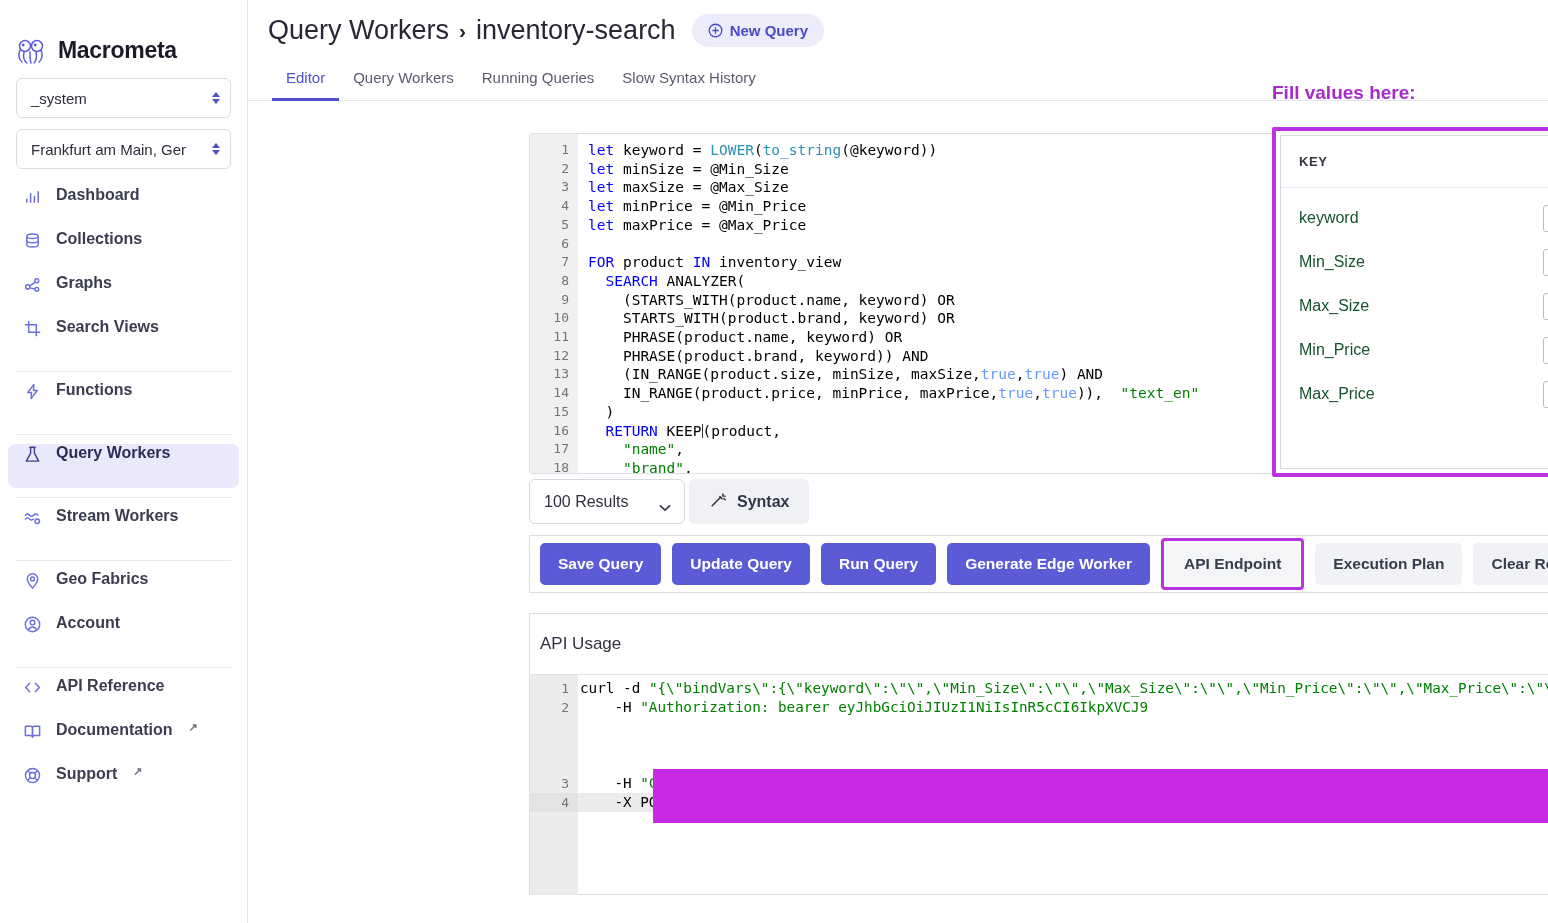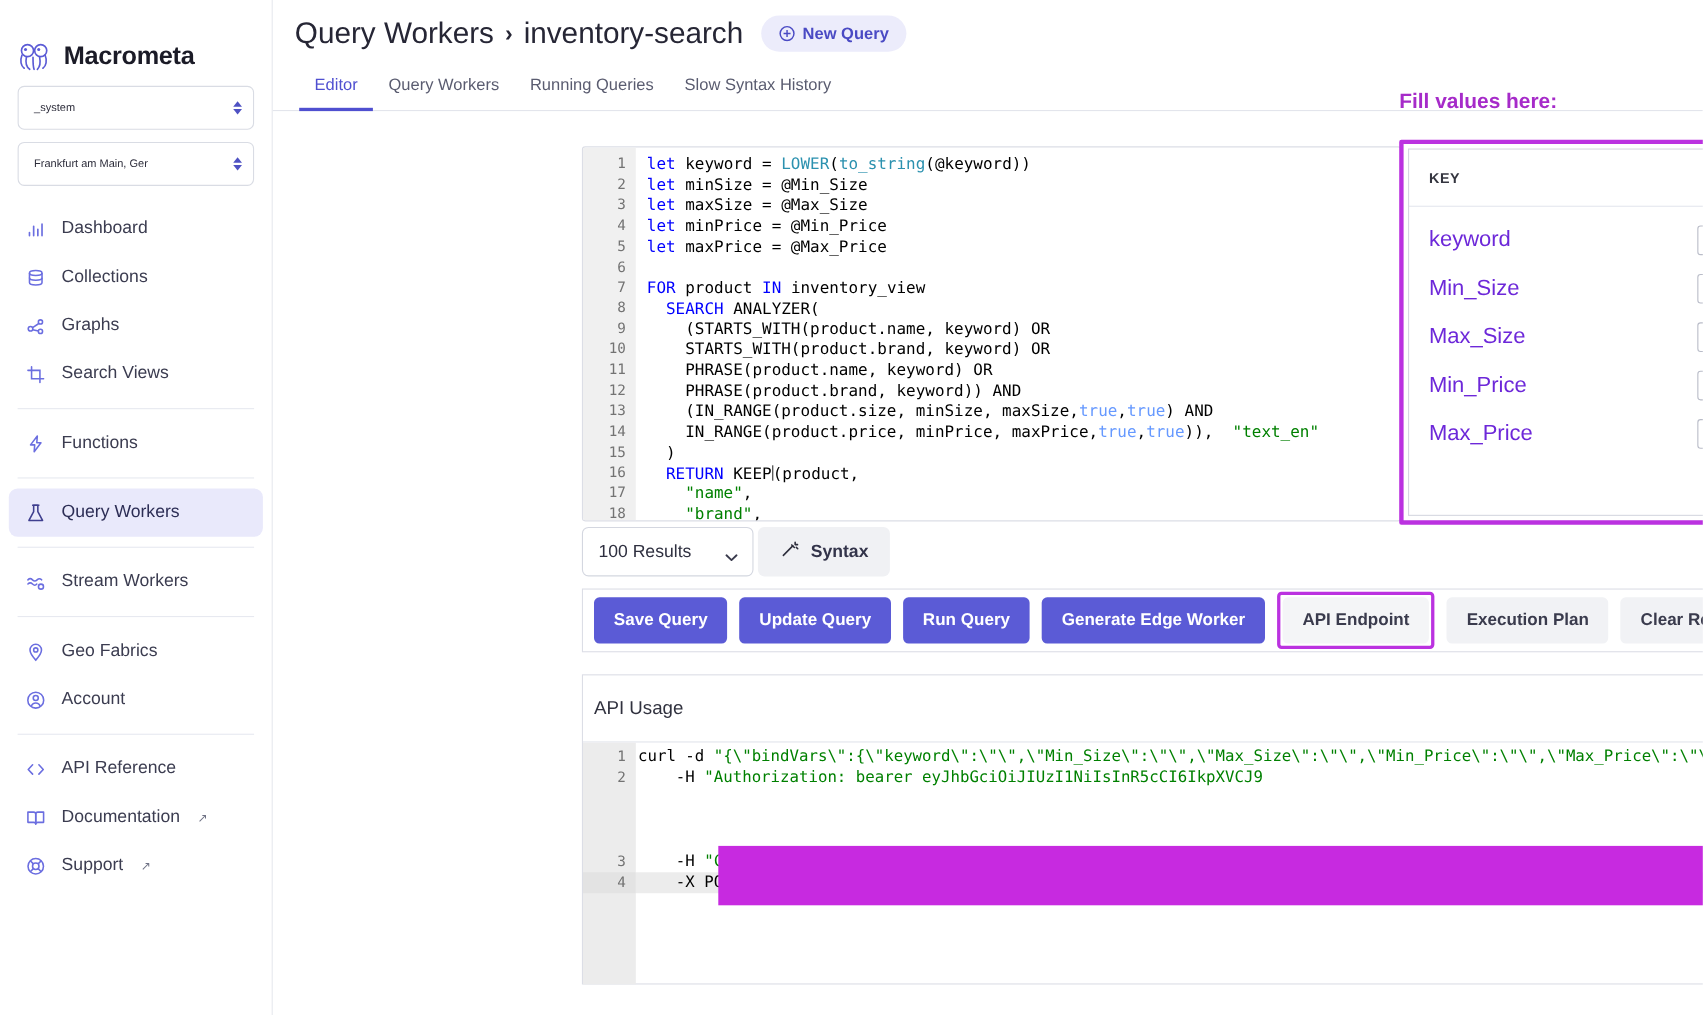--- a/index.html
+++ b/index.html
@@ -23,39 +23,39 @@
   .brand-logo { width: 34px; height: 30px; flex: 0 0 34px; }
   .brand-name { font-size: 23px; font-weight: bold; color: #1b1b27; letter-spacing: -0.3px; }
 
   .selects { padding: 4px 16px 0 16px; }
   .sel {
     position: relative;
     height: 40px; width: 100%;
     border: 1px solid #d9dce4; border-radius: 6px;
     display: flex; align-items: center;
     padding: 0 30px 0 14px;
-    font-size: 10px; color: #2c2c3a;
+    font-size: 15px; color: #2c2c3a;
     margin-bottom: 11px;
     background: #fff;
     overflow: hidden; white-space: nowrap;
   }
   .sel .updown {
     position: absolute; right: 10px; top: 50%; transform: translateY(-50%);
     display: flex; flex-direction: column; gap: 2px;
   }
   .tri { width: 0; height: 0; border-left: 4.5px solid transparent; border-right: 4.5px solid transparent; }
   .tri.up { border-bottom: 5px solid #4f52c3; }
   .tri.dn { border-top: 5px solid #4f52c3; }
 
   .nav { padding: 6px 8px 0 8px; }
   .nav-sep { height: 1px; background: #e7e9f0; margin: 9px 8px; }
   .nav-item {
-    display: flex; align-items: center; gap: 14px;
+    display: flex; gap: 14px;
     height: 44px; padding: 0 14px; border-radius: 8px;
-    font-size: 16px; color: #3b3c50; cursor: pointer;
+    font-size: 16px; color: #3b3c50; cursor: pointer; font-weight: bold;
   }
   .nav-item .ico { width: 20px; height: 20px; flex: 0 0 20px; display: flex; align-items: center; justify-content: center; color: #6b6ee0; }
   .nav-item.active { background: #e9e9fb; color: #2c2d55; }
   .nav-item.active .ico { color: #3f3f8f; }
   .ext { font-size: 11px; color: #6f7285; margin-left: 2px; }
 
   
   .main { flex: 1 1 auto; height: 923px; position: relative; background: #fff; }
   .page-head { padding: 14px 0 0 20px; display: flex; align-items: center; gap: 16px; }
   .crumb { font-size: 27px; color: #262635; display: flex; align-items: center; gap: 10px; font-weight: 400; }
@@ -116,21 +116,21 @@
     display: flex; flex-direction: column;
   }
   .bind-head {
     display: flex; align-items: center;
     height: 52px; border-bottom: 1px solid #e4e6ee;
     padding: 0 14px 0 18px; position: relative;
   }
   .bind-head .k { font-size: 13px; font-weight: bold; letter-spacing: 0.6px; color: #34353f; width: 262px; }
   .bind-rows { padding: 8px 14px 0 18px; }
   .bind-row { display: flex; align-items: center; height: 44px; }
-  .bind-row .key { font-size: 20px; color: #6d28d9; width: 244px; }
+  .bind-row .key { font-size: 16px; color: #14532d; width: 244px; }
   .bind-row input {
     flex: 1 1 auto; height: 27px;
     border: 1px solid #b9bcc8; border-radius: 3px;
     font-size: 14px; padding: 0 8px; outline: none;
     font-family: "Liberation Sans", sans-serif;
     background: #fff;
   }
   .annot {
     position: absolute; left: 1024px; top: 82px;
     font-size: 19px; font-weight: bold; color: #a62bc9;

